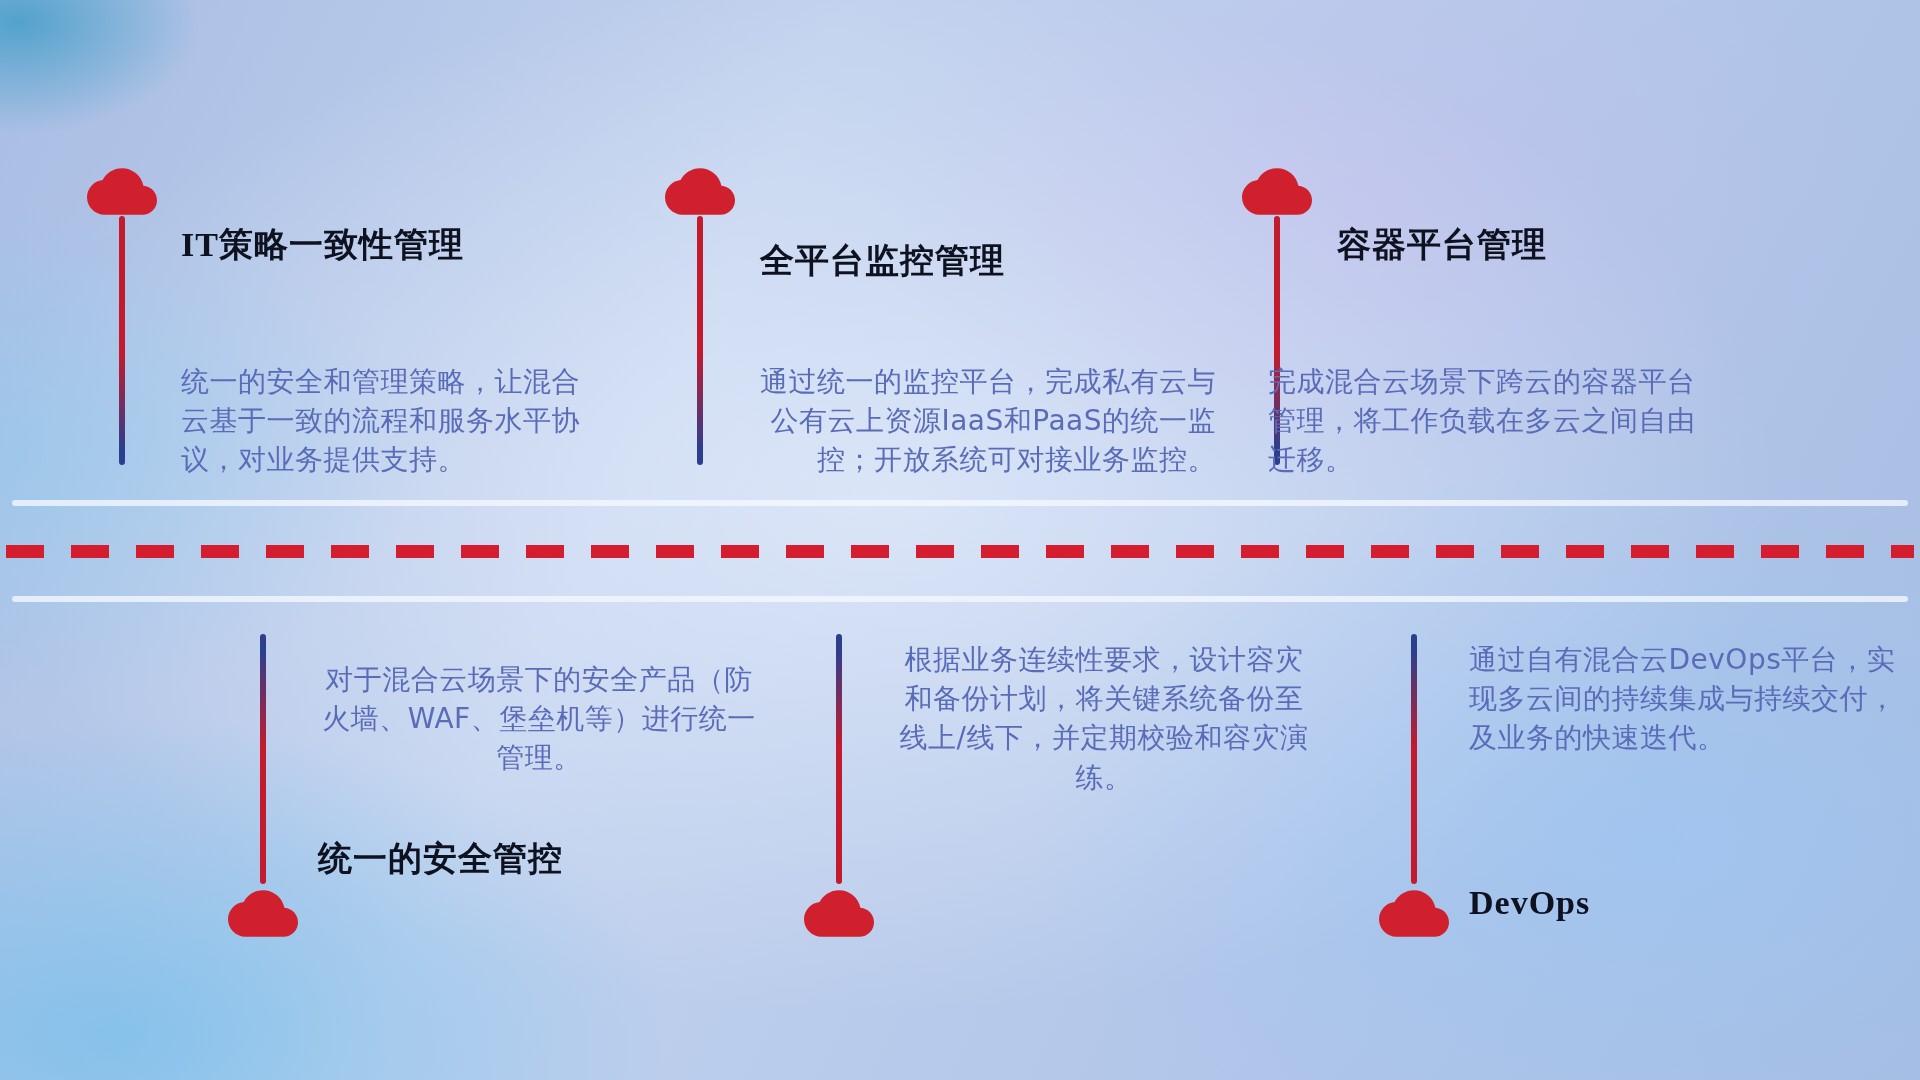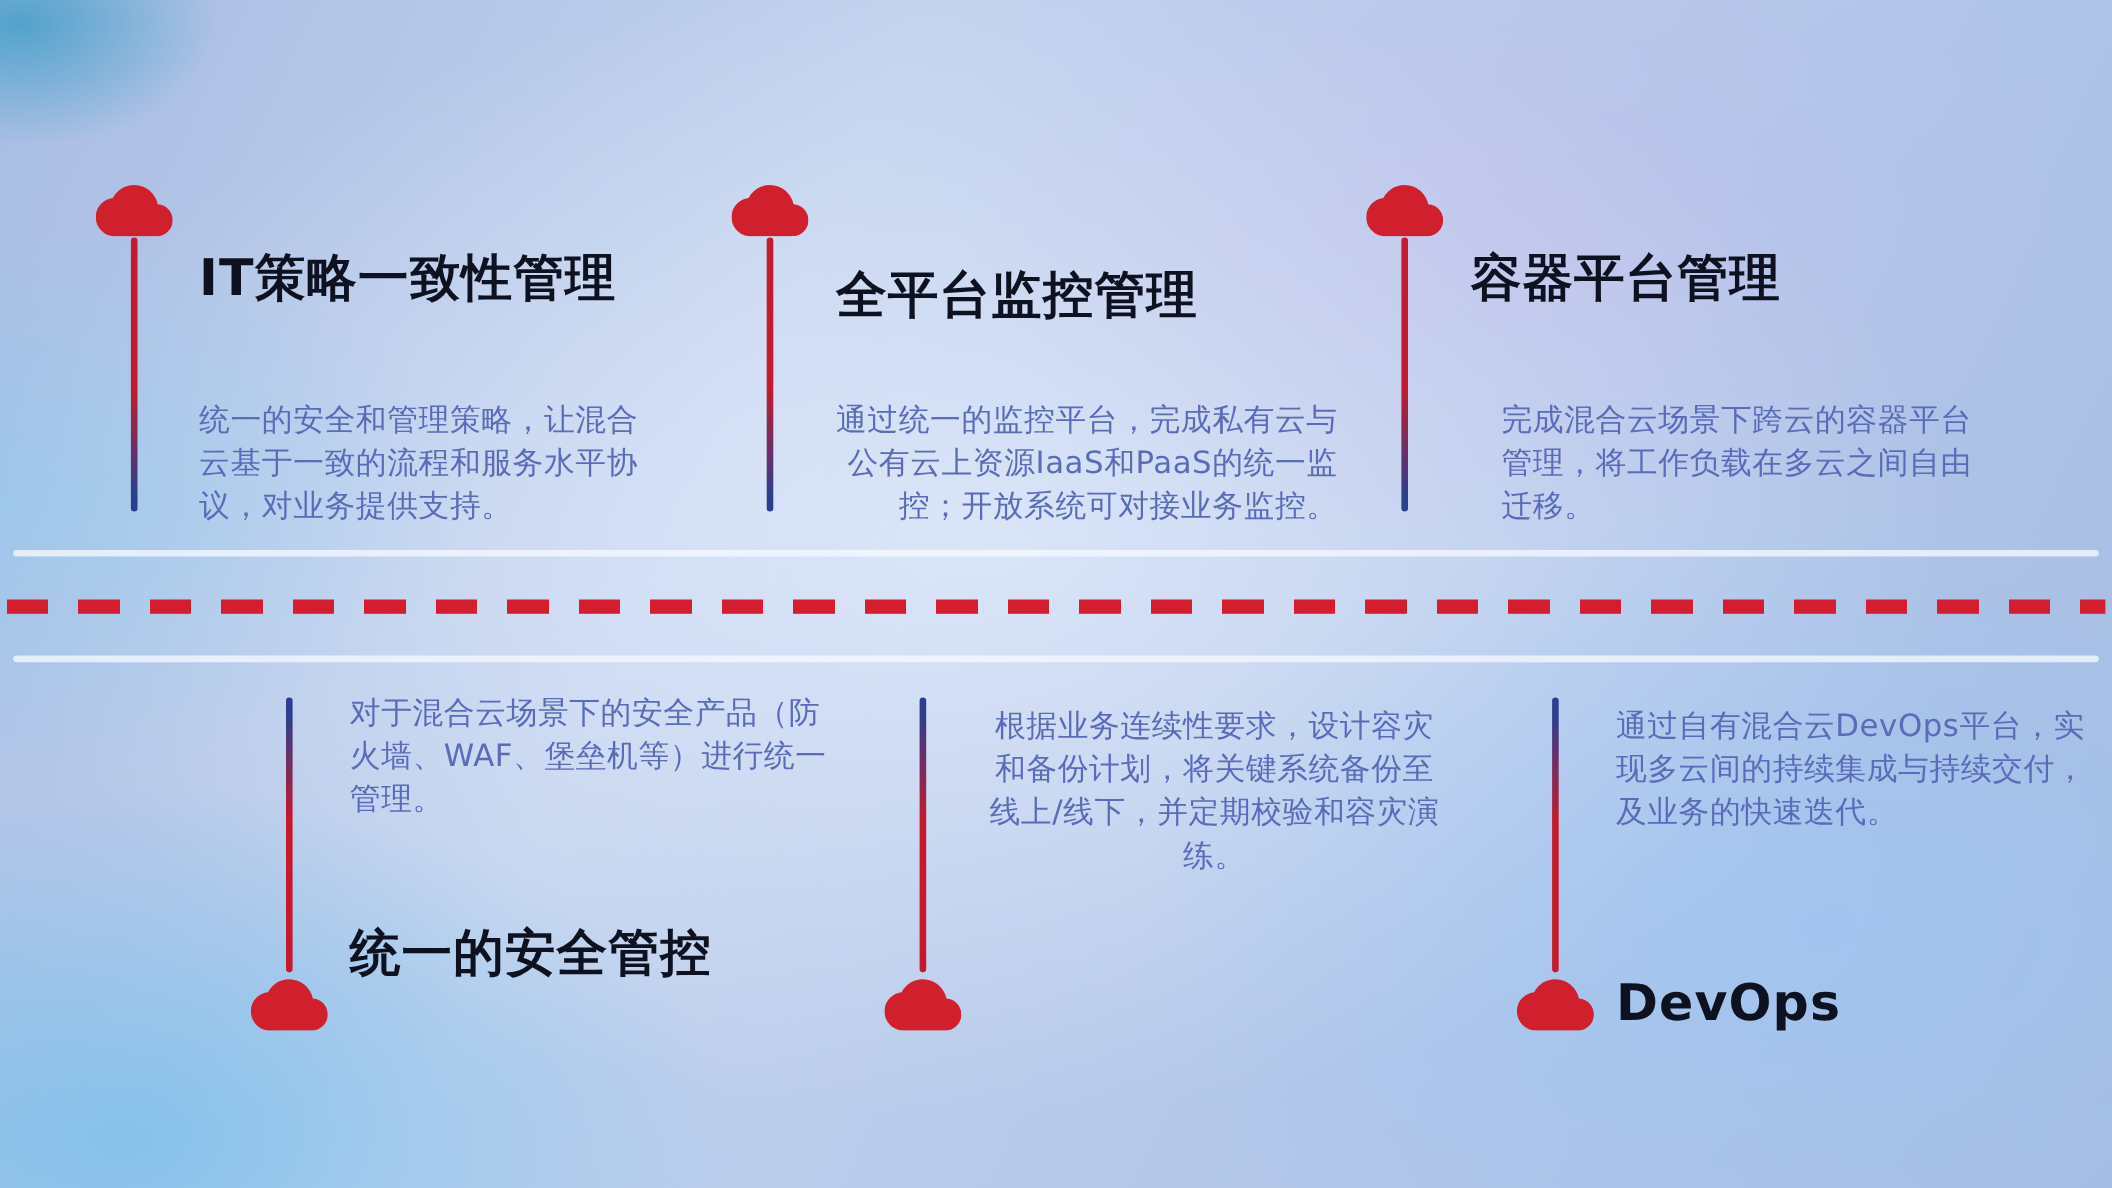--- a/index.html
+++ b/index.html
@@ -45,25 +45,26 @@
   .cloud { position: absolute; width: 70px; height: 47px; }
   .cloud svg { width: 100%; height: 100%; display: block; }
 
   
   .vline { position: absolute; width: 6px; border-radius: 3px; }
   .vline.down { background: linear-gradient(to bottom, #c41a2d 0%, #c41a2d 55%, #2b3f8e 94%); }
   .vline.up   { background: linear-gradient(to bottom, #2b3f8e 6%, #c41a2d 45%, #c41a2d 100%); }
 
   .title {
     position: absolute;
-    font-size: 46px;
+    font-size: 34px;
     font-weight: 700;
     color: #0e1220;
     white-space: nowrap;
     letter-spacing: 1px;
+    font-family: Liberation Serif, serif;
   }
   .desc {
     position: absolute;
     font-size: 28px;
     line-height: 1.4;
     color: #5a6cb8;
     letter-spacing: 0.5px;
   }
 
   
@@ -71,30 +72,30 @@
   .c2 { left: 665px;  top: 168px; }
   .c3 { left: 1242px; top: 168px; }
   .l1 { left: 119px;  top: 216px; height: 249px; }
   .l2 { left: 697px;  top: 216px; height: 249px; }
   .l3 { left: 1274px; top: 216px; height: 249px; }
   .t1 { left: 181px;  top: 222px; }
   .t2 { left: 760px;  top: 238px; }
   .t3 { left: 1337px; top: 222px; }
   .d1 { left: 181px;  top: 362px; width: 424px; }
   .d2 { left: 760px;  top: 362px; width: 456px; text-align: right; }
-  .d3 { left: 1365px; top: 362px; width: 432px; }
+  .d3 { left: 1268px; top: 362px; width: 432px; }
 
   
   .l4 { left: 260px;  top: 634px; height: 250px; }
   .l5 { left: 836px;  top: 634px; height: 250px; }
   .l6 { left: 1411px; top: 634px; height: 250px; }
   .c4 { left: 228px;  top: 890px; }
   .c5 { left: 804px;  top: 890px; }
   .c6 { left: 1379px; top: 890px; }
-  .d4 { left: 318px;  top: 628px; width: 442px; }
+  .d4 { left: 318px;  top: 660px; width: 442px; text-align: center; }
   .d5 { left: 894px;  top: 640px; width: 420px; text-align: center; }
   .d6 { left: 1469px; top: 640px; width: 440px; }
   .t4 { left: 318px;  top: 836px; }
   .t5 { left: 894px;  top: 836px; }
   .t6 { left: 1469px; top: 836px; margin-top: 48px; }
 </style>
 </head>
 <body>
 
 <div class="stage">

